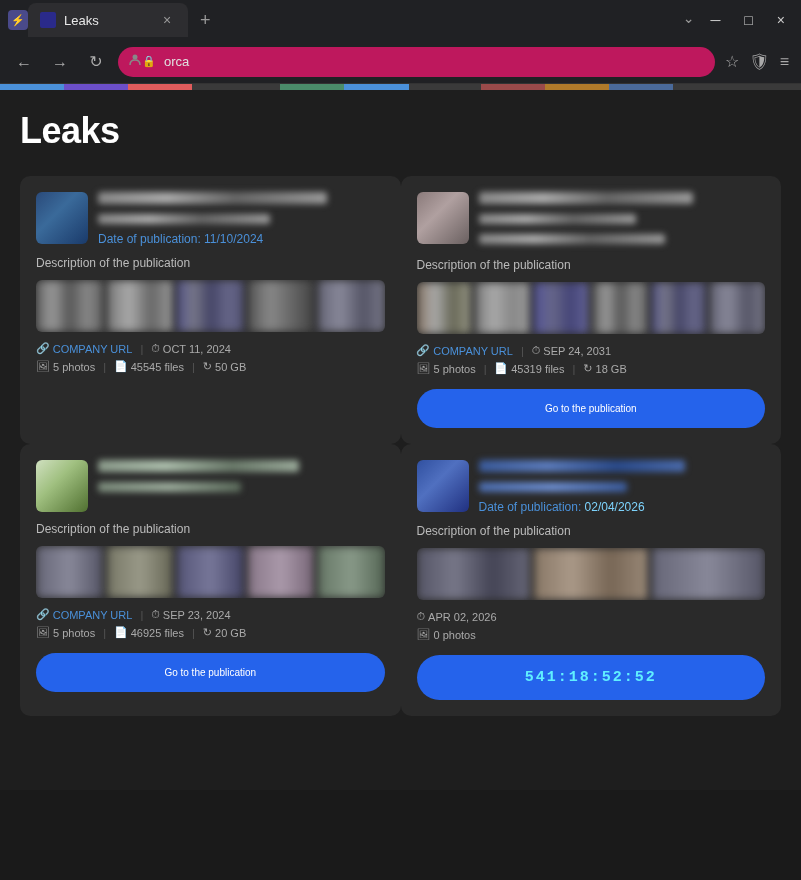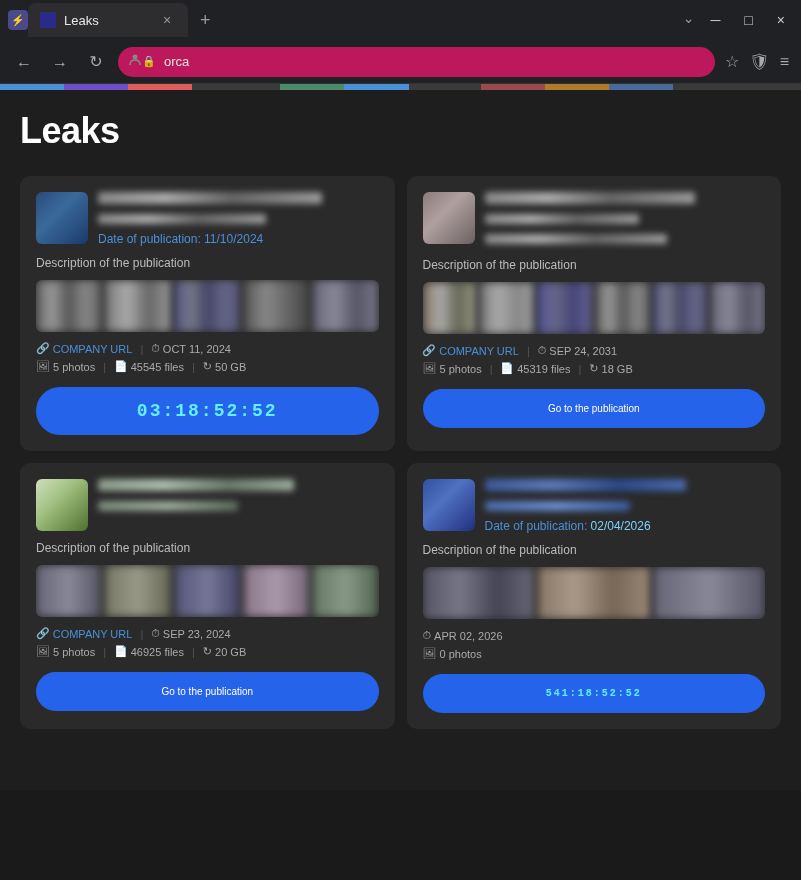--- a/index.html
+++ b/index.html
@@ -189,21 +189,21 @@
       font-size: 36px;
       font-weight: 600;
       margin-bottom: 24px;
       letter-spacing: -0.5px;
     }
 
     
     .cards-grid {
       display: grid;
       grid-template-columns: 1fr 1fr;
-      gap: 12px;
+      gap: 0;
     }
 
     .card {
       background: #2a2a2a;
       border-radius: 10px;
       padding: 16px;
       display: flex;
       flex-direction: column;
       gap: 10px;
     }
@@ -471,21 +471,20 @@
             <span>45545 files</span>
           </span>
           <span class="meta-separator">|</span>
           <span class="meta-item">
             <span class="meta-icon">↻</span>
             <span>50 GB</span>
           </span>
         </div>
       </div>
 
-      <button class="action-btn btn-timer">03:18:52:52</button>
     </div>
 
     <div class="card">
       <div class="card-header">
         <div class="card-avatar avatar-2"></div>
         <div class="card-info">
           <div class="card-name-blur" style="width:75%;height:12px;"></div>
           <div class="card-name-blur" style="width:55%;height:10px;margin-top:2px;"></div>
           <div class="card-name-blur" style="width:65%;height:10px;margin-top:2px;"></div>
         </div>
@@ -616,17 +615,17 @@
           </span>
         </div>
         <div class="meta-row">
           <span class="meta-item">
             <span class="meta-icon">🖼</span>
             <span>0 photos</span>
           </span>
         </div>
       </div>
 
-      <button class="action-btn btn-timer" style="font-size:10px;">541:18:52:52</button>
+      <button class="action-btn btn-timer" style="font-size:15px;">541:18:52:52</button>
     </div>
 
   </div>
 </div>
 
 </body></html>

